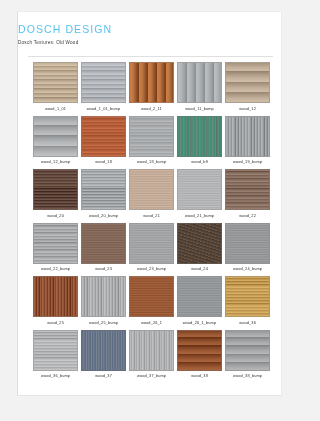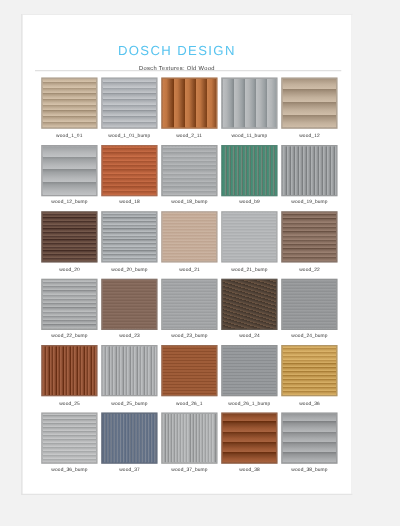--- a/index.html
+++ b/index.html
@@ -25,26 +25,26 @@
     border-left: 1px solid #dedede;
     border-top: 1px solid #ececec;
     border-right: 1px solid #ececec;
     border-bottom: 1px solid #e4e4e4;
     box-sizing: border-box;
   }
 
   .header {
     position: absolute;
     left: 0;
-    top: 12px;
+    top: 0;
     width: 100%;
     height: 44px;
     box-sizing: border-box;
     padding-right: 16px;
-    text-align: center;
+    text-align: left;
   }
 
   .brand {
     margin-top: 11px;
     font-size: 10.5px;
     letter-spacing: 1.1px;
     color: #56c3ef;
     font-family: "Liberation Sans", sans-serif;
     white-space: nowrap;
   }

